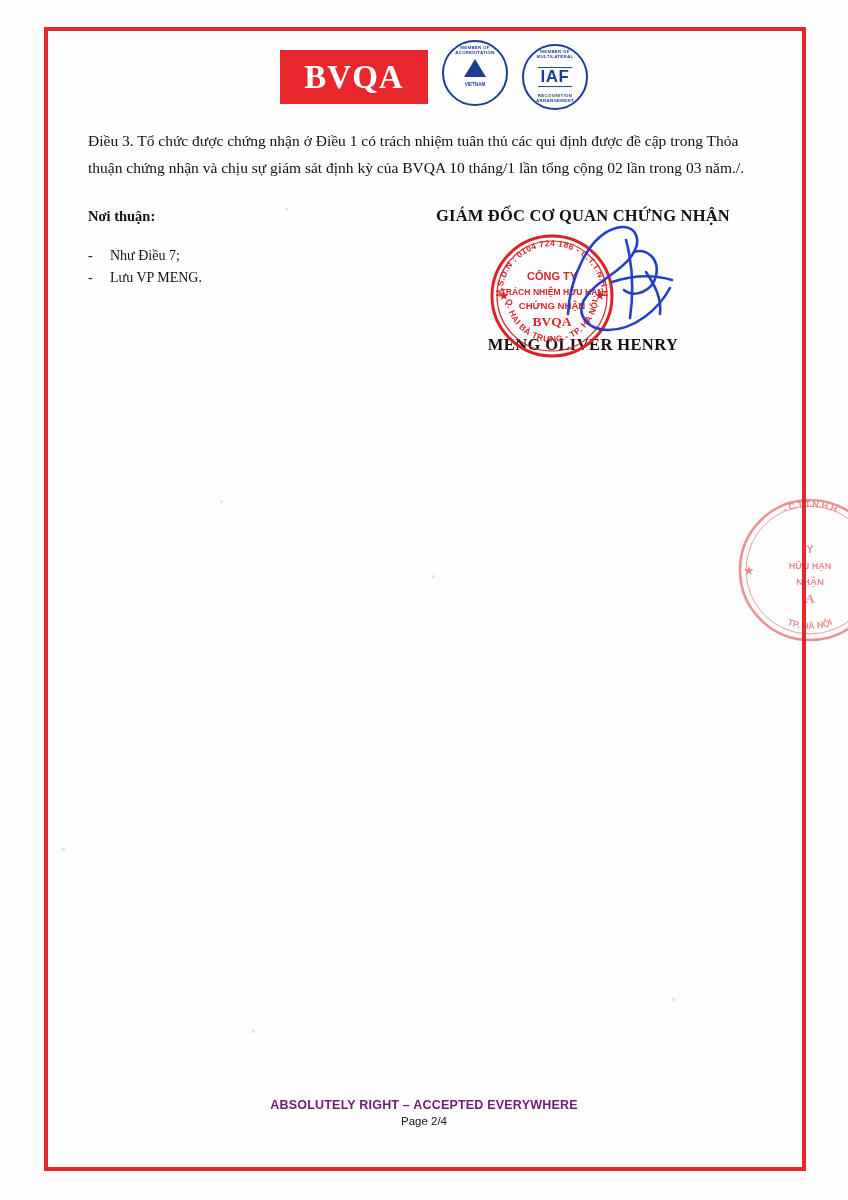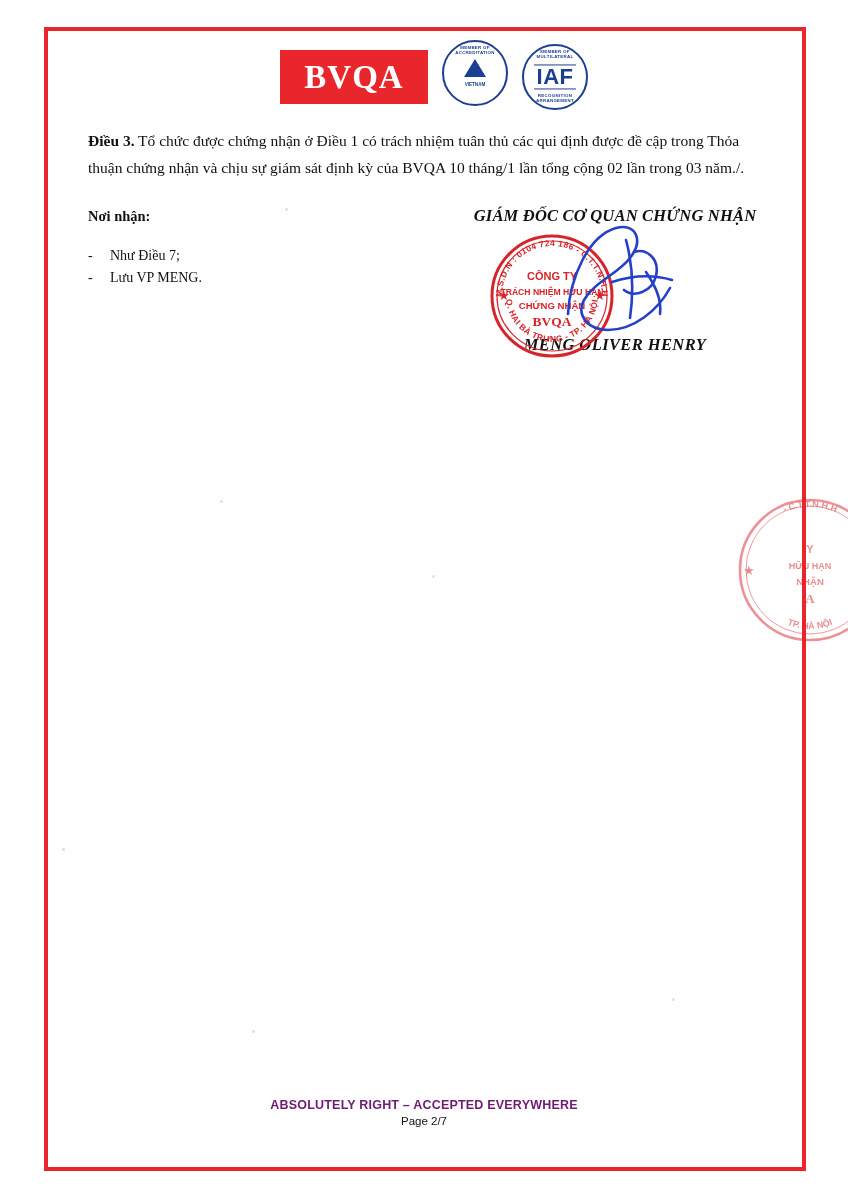--- a/index.html
+++ b/index.html
@@ -113,42 +113,42 @@
     position: relative;
     width: 70px;
     height: 78px;
     display: flex;
     align-items: flex-start;
     justify-content: center;
     padding-top: 2px;
   }
   #iaf-seal .iaf-text {
     font-family: "Liberation Sans", sans-serif;
-    font-size: 22px;
+    font-size: 17px;
     font-weight: bold;
     color: #1c3f94;
     letter-spacing: .5px;
     border-top: 1.5px solid #1c3f94;
     border-bottom: 1.5px solid #1c3f94;
     display: inline-block;
     padding: 0 3px;
     line-height: 1.05;
   }
 
   
   #article3 {
     position: absolute;
     left: 88px;
     top: 127px;
     width: 672px;
     font-size: 15.5px;
     line-height: 1.75;
     text-align: left;
   }
-  #article3 .lead { font-weight: bold; }
+  #article3 .lead { font-weight: normal; }
 
   #noi-nhan-label {
     position: absolute;
     left: 88px;
     top: 208px;
     font-size: 14.5px;
     font-weight: bold;
   }
   #noi-nhan-list {
     position: absolute;
@@ -160,25 +160,24 @@
   }
   #noi-nhan-list .ln {
     display: flex;
     gap: 14px;
   }
   #noi-nhan-list .dash { width: 8px; }
 
   
   #signature-block {
     position: absolute;
-    left: 440px;
+    left: 408px;
     top: 206px;
     width: 350px;
     text-align: center;
-    font-style: italic;
   }
   #director-title {
     font-size: 16.5px;
     font-weight: bold;
     letter-spacing: .2px;
   }
   #signer-name {
     position: absolute;
     left: 0;
     top: 129px;
@@ -279,21 +278,21 @@
         <span class="iaf-text">IAF</span>
       </div>
       <div class="arc-bot">RECOGNITION ARRANGEMENT</div>
     </div>
   </div>
 
   <div id="article3">
     <span class="lead">Điều 3.</span><span> Tổ chức được chứng nhận ở Điều 1 có trách nhiệm tuân thủ các qui định được đề cập trong Thỏa thuận chứng nhận và chịu sự giám sát định kỳ của BVQA 10 tháng/1 lần tổng cộng 02 lần trong 03 năm./.</span>
   </div>
 
-  <div id="noi-nhan-label">Nơi nhận:</div>
+  <div id="noi-nhan-label">Nơi thuận:</div>
   <div id="noi-nhan-list">
     <div class="ln">
       <span class="dash">-</span>
       <span>Như Điều 7;</span>
     </div>
     <div class="ln">
       <span class="dash">-</span>
       <span>Lưu VP MENG.</span>
     </div>
   </div>
@@ -355,21 +354,21 @@
       <text x="8" y="80" font-size="13" fill="#d9232a" opacity="0.8">★</text>
       <text x="75" y="58" text-anchor="middle" font-family="Liberation Sans, sans-serif" font-size="11" font-weight="bold" fill="#d9232a" opacity="0.8">Y</text>
       <text x="75" y="74" text-anchor="middle" font-family="Liberation Sans, sans-serif" font-size="9" font-weight="bold" fill="#d9232a" opacity="0.8">HỮU HẠN</text>
       <text x="75" y="90" text-anchor="middle" font-family="Liberation Sans, sans-serif" font-size="9.6" font-weight="bold" fill="#d9232a" opacity="0.8">NHẬN</text>
       <text x="75" y="108" text-anchor="middle" font-family="Liberation Serif, serif" font-size="13" font-weight="bold" fill="#d9232a" opacity="0.8">A</text>
     </svg>
   </div>
 
   <div id="footer">
     <div id="footer-tagline">ABSOLUTELY RIGHT – ACCEPTED EVERYWHERE</div>
-    <div id="footer-page">Page 2/7</div>
+    <div id="footer-page">Page 2/4</div>
   </div>
 
   <div class="speckle" style="left:220px; top:500px; width:3px; height:3px;"></div>
   <div class="speckle" style="left:432px; top:575px; width:3px; height:3px;"></div>
   <div class="speckle" style="left:672px; top:998px; width:3px; height:3px;"></div>
   <div class="speckle" style="left:252px; top:1030px; width:2.5px; height:2.5px;"></div>
   <div class="speckle" style="left:62px; top:848px; width:2.5px; height:2.5px;"></div>
   <div class="speckle" style="left:285px; top:208px; width:2.5px; height:2.5px;"></div>
 </div>
 

